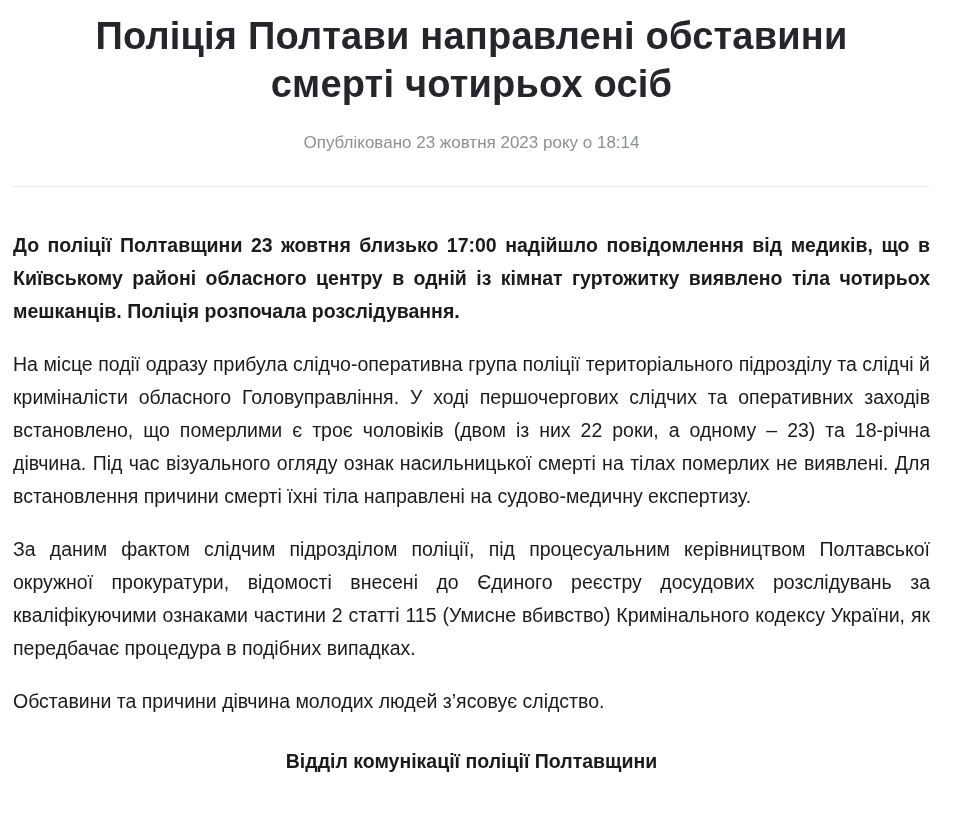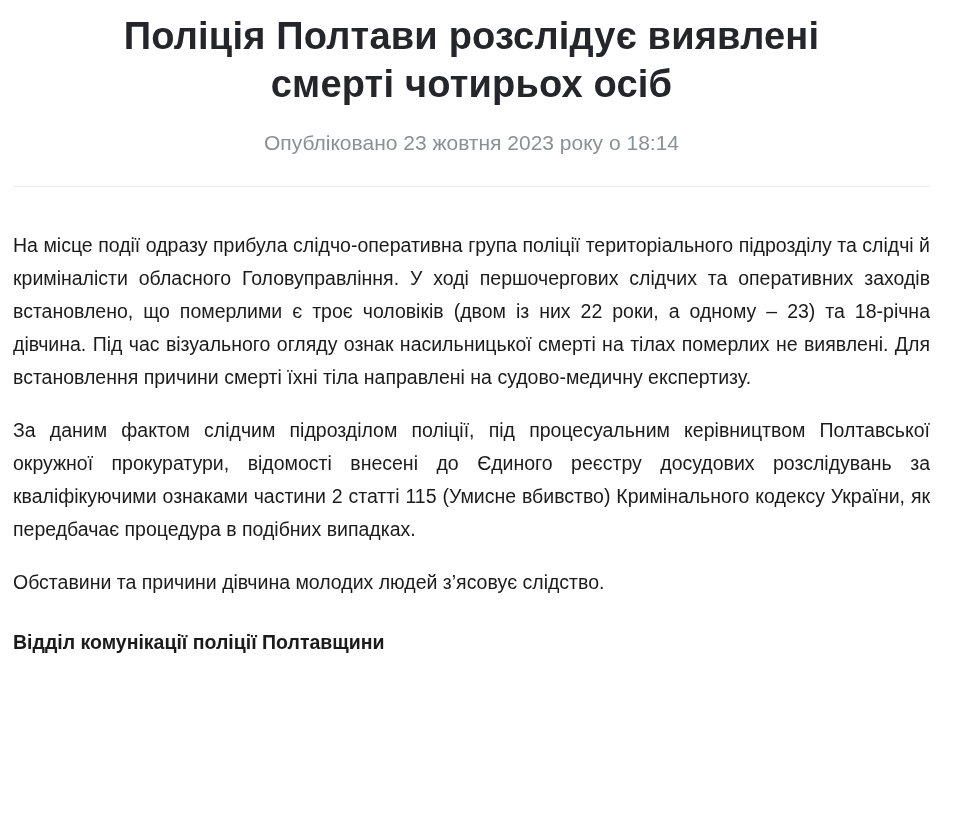--- a/index.html
+++ b/index.html
@@ -22,21 +22,21 @@
     text-align: center;
     font-size: 38px;
     line-height: 48px;
     font-weight: 700;
     letter-spacing: 0.2px;
     color: #24262b;
   }
   .publish-date {
     margin-top: 25px;
     text-align: center;
-    font-size: 21px;
+    font-size: 17px;
     line-height: 20px;
     font-weight: 400;
     color: #8b9096;
   }
   .divider {
     border: none;
     border-top: 1px solid #ececec;
     margin: 33px 0 0 0;
   }
   .article-body {
@@ -47,40 +47,41 @@
   }
   .article-body p {
     margin: 0 0 20px 0;
     text-align: justify;
   }
   .lead {
     font-weight: 700;
   }
   .byline {
     margin-top: 31px;
-    text-align: left;
+    text-align: center;
     font-weight: 700;
     font-size: 19.5px;
     line-height: 24px;
     color: #1b1b1b;
   }
 </style>
 </head>
 <body>
 
 <div class="page">
 
-  <h1 class="article-title">Поліція Полтави розслідує виявлені смерті чотирьох осіб</h1>
+  <h1 class="article-title">Поліція Полтави направлені обставини смерті чотирьох осіб</h1>
 
   <div class="publish-date">Опубліковано 23 жовтня 2023 року о 18:14</div>
 
   <hr class="divider">
 
   <div class="article-body">
 
+    <p class="lead">До поліції Полтавщини 23 жовтня близько 17:00 надійшло повідомлення від медиків, що в Київському районі обласного центру в одній із кімнат гуртожитку виявлено тіла чотирьох мешканців. Поліція розпочала розслідування.</p>
 
     <p>На місце події одразу прибула слідчо-оперативна група поліції територіального підрозділу та слідчі й криміналісти обласного Головуправління. У ході першочергових слідчих та оперативних заходів встановлено, що померлими є троє чоловіків (двом із них 22 роки, а одному – 23) та 18-річна дівчина. Під час візуального огляду ознак насильницької смерті на тілах померлих не виявлені. Для встановлення причини смерті їхні тіла направлені на судово-медичну експертизу.</p>
 
     <p>За даним фактом слідчим підрозділом поліції, під процесуальним керівництвом Полтавської окружної прокуратури, відомості внесені до Єдиного реєстру досудових розслідувань за кваліфікуючими ознаками частини 2 статті 115 (Умисне вбивство) Кримінального кодексу України, як передбачає процедура в подібних випадках.</p>
 
     <p>Обставини та причини дівчина молодих людей з’ясовує слідство.</p>
 
     <div class="byline">Відділ комунікації поліції Полтавщини</div>
 
   </div>

